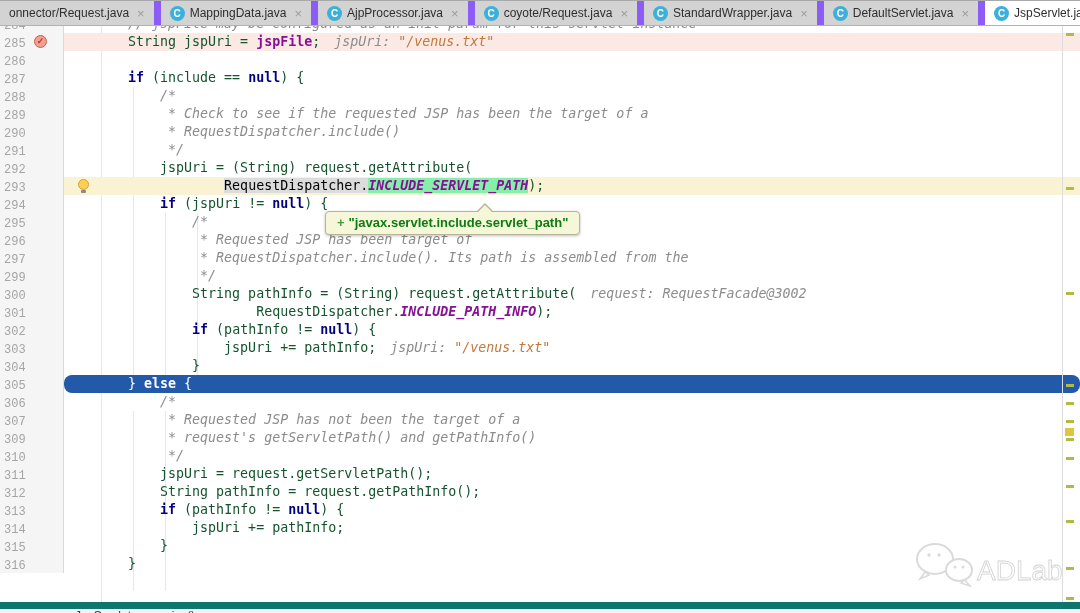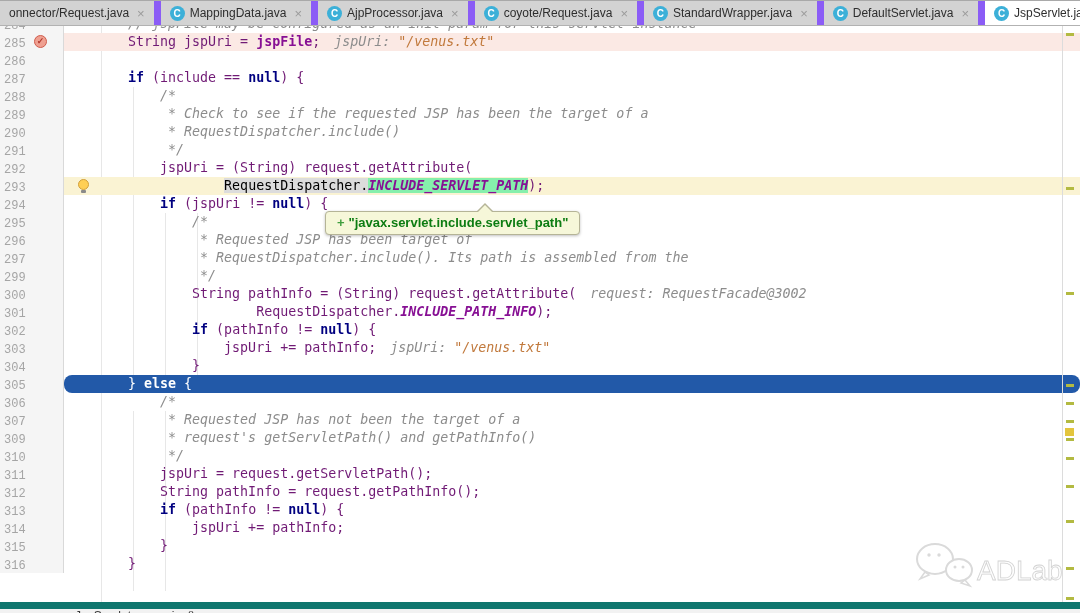--- a/index.html
+++ b/index.html
@@ -31,21 +31,21 @@
   .code { flex:1; position:relative; white-space:pre; font-family:"DejaVu Sans Mono", monospace;
           font-size:13.3px; line-height:18px; color:#000; }
   .row.bg-pink  .code { background:#fbe9e4; }
   .row.bg-yellow .code { background:#faf3d3; }
   .row.bg-blue  .code { background:#2259a8;border-radius:8px; }
 
   .kw { color:#000080; font-weight:bold; }
   .field { color:#871094; font-weight:bold; }
   .const { color:#871094; font-weight:bold; font-style:italic; }
   .cmt { color:#8c8c8c; font-style:italic; }
-  .plain { color:#701a75; }
+  .plain { color:#14532d; }
   .hl { background:#dcdcdc; }
   .hlconst { background:#86efac; color:#871094; font-weight:bold; font-style:italic; }
   .wplain { color:#fff; } .wkw { color:#fff; font-weight:bold; }
   .hintwrap { margin-left:14px; font-style:italic; }
   .hint { color:#8c8c8c; } .hintval { color:#c1793c; }
 
   .bp { position:absolute; left:34px; top:2px; width:13px; height:13px; border-radius:50%;
         background:#efa091; border:1px solid #d05c4d; color:#b03a2e; font-size:9px;
         line-height:11px; text-align:center; font-weight:bold;
         font-family:"Liberation Sans", sans-serif; }

